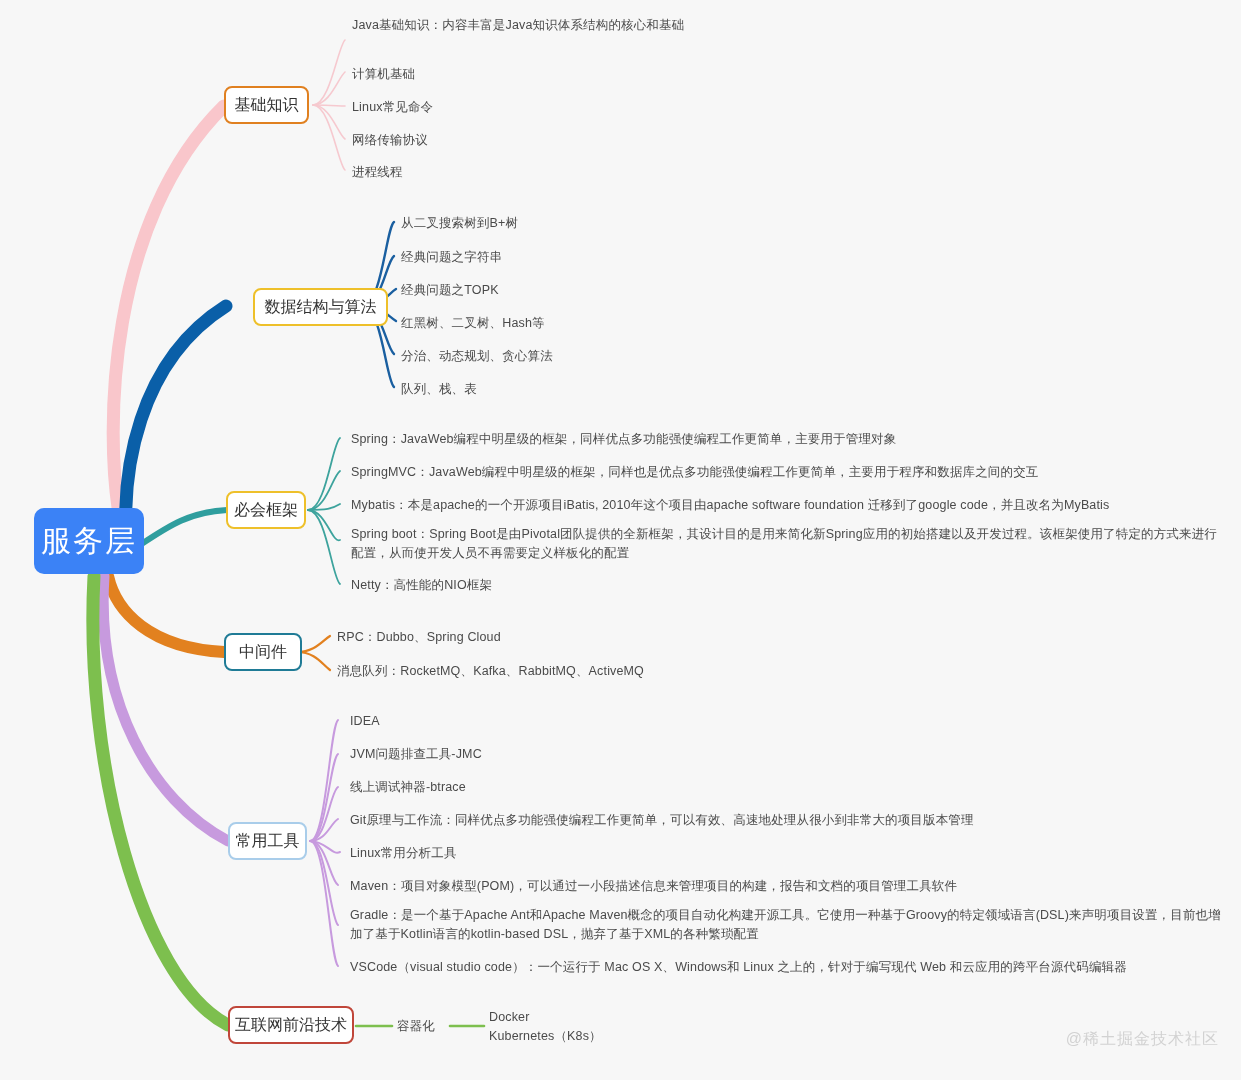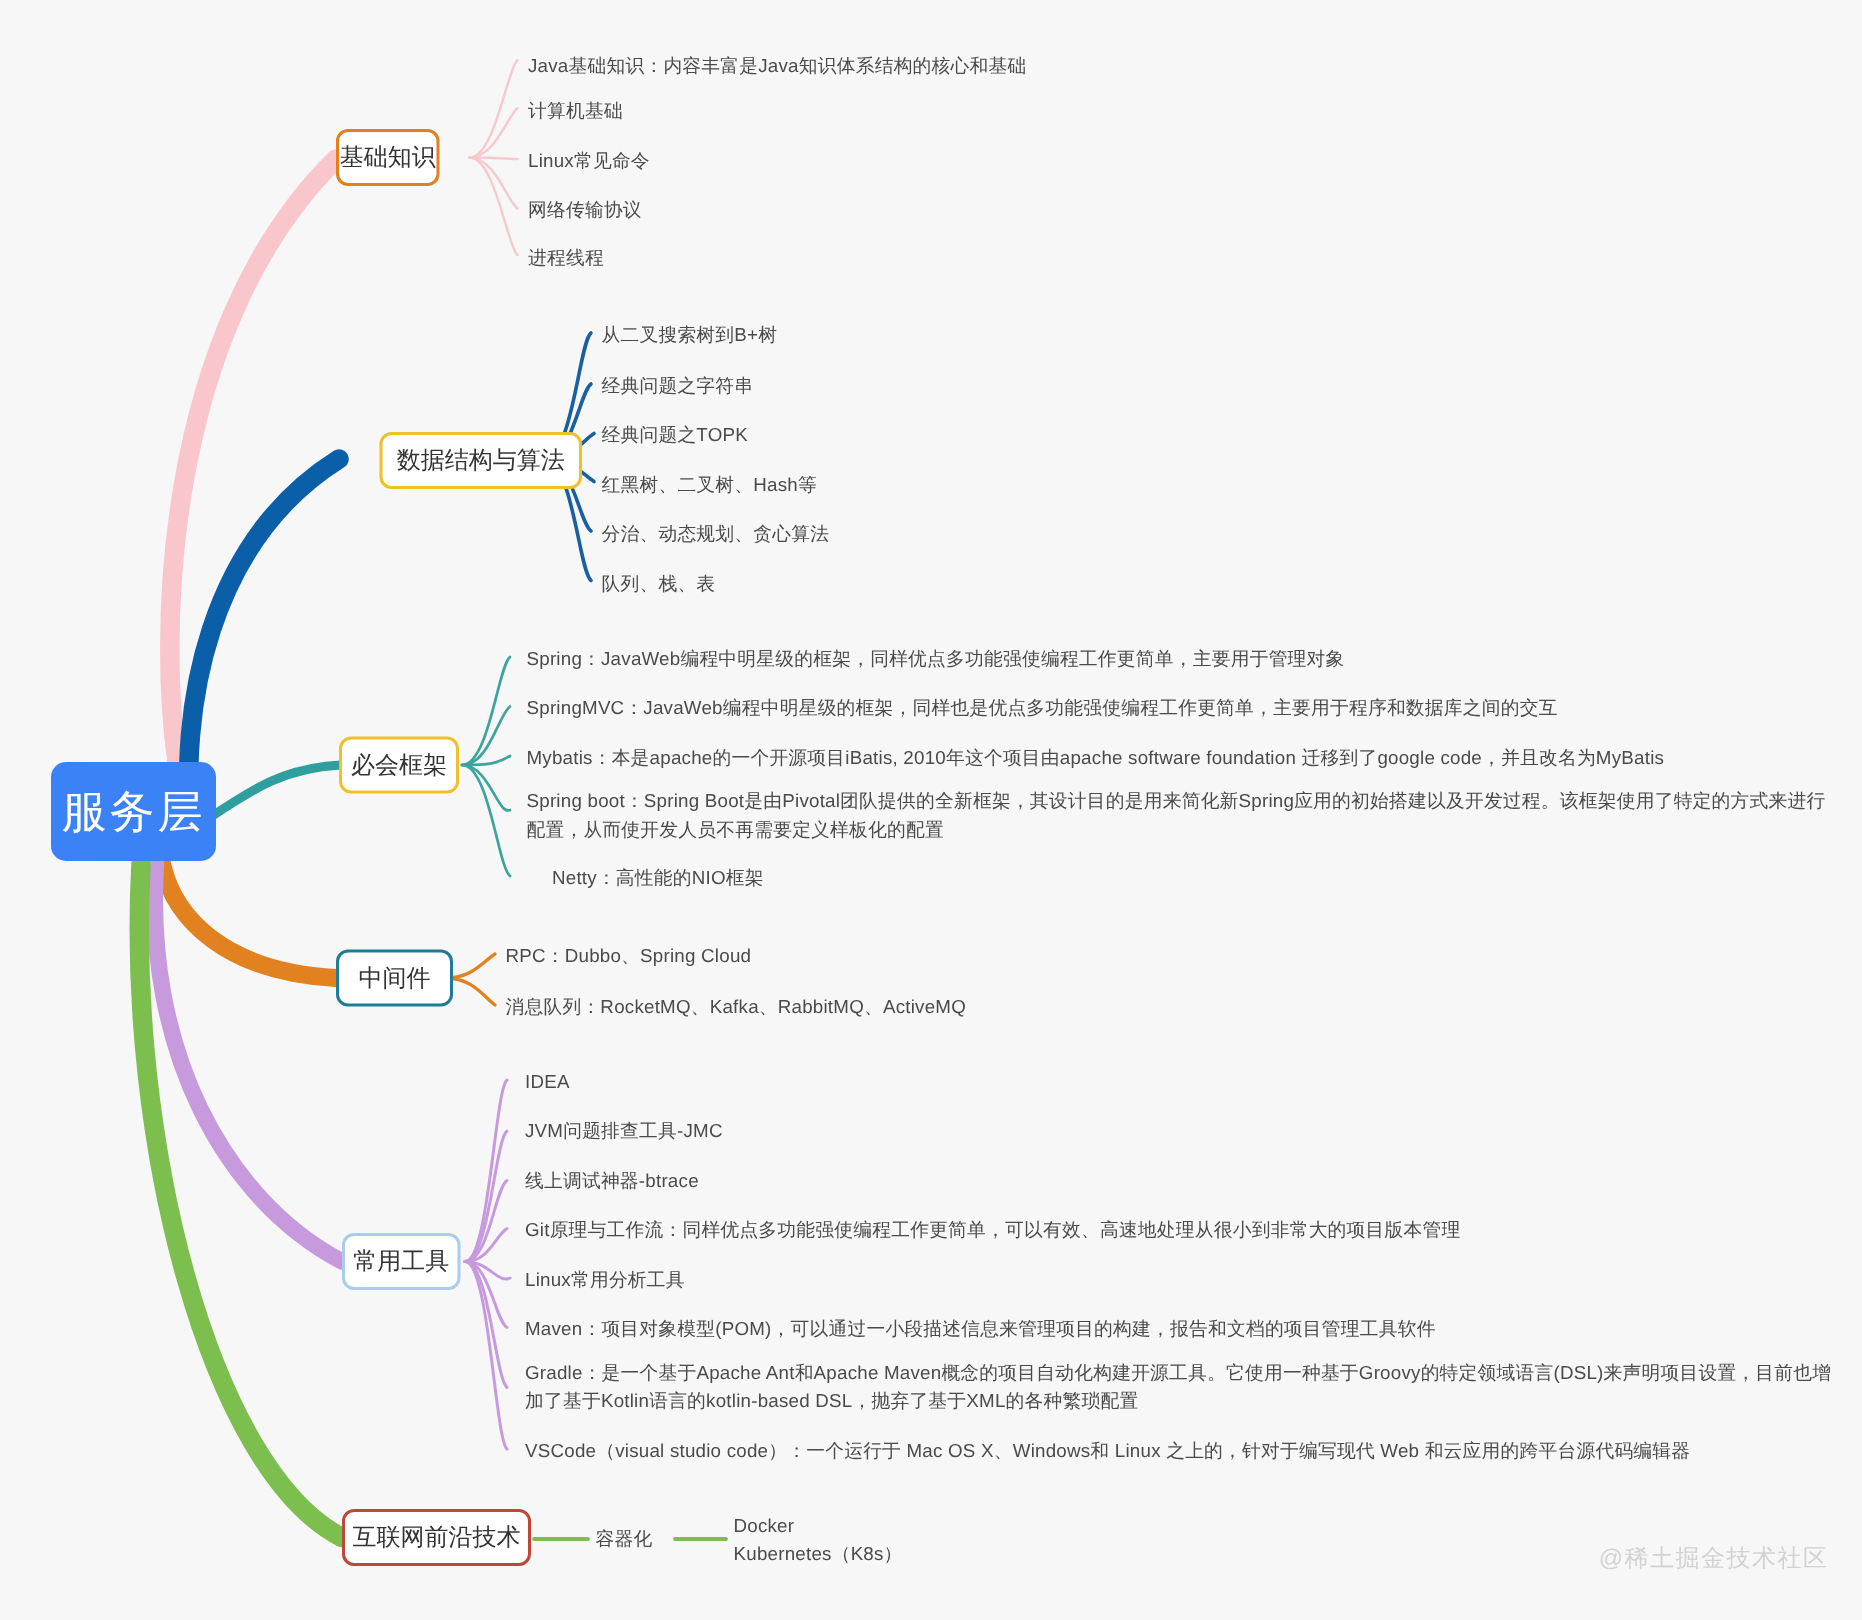--- a/index.html
+++ b/index.html
@@ -30,21 +30,21 @@
     font-size:30px;
     letter-spacing:2px;
     left:34px;top:508px;width:110px;height:66px;
   }
   .node.branch{
     border:2px solid #ccc;
     font-size:16px;
     padding:0 10px;
     height:38px;
   }
-  .b-basic    {left:224px;top:86px; width:69px; border-color:#e08020;}
+  .b-basic    {left:224px;top:86px; width:85px; border-color:#e08020;}
   .b-ds       {left:224px;top:288px;width:135px;border-color:#eec02a;margin-left:29px;}
   .b-frame    {left:226px;top:491px;width:80px; border-color:#eec02a;}
   .b-middle   {left:224px;top:633px;width:78px; border-color:#1f7b96;}
   .b-tools    {left:228px;top:822px;width:79px; border-color:#a9cdea;}
   .b-front    {left:228px;top:1006px;width:126px;border-color:#c0463a;}
 
   .leaf{
     position:absolute;
     font-size:12.5px;
     color:#4a4a4a;
@@ -140,39 +140,39 @@
   <div class="node branch b-middle" style="border-color: rgb(31, 123, 150);">
     <span>中间件</span>
   </div>
   <div class="node branch b-tools" style="border-color: rgb(169, 205, 234);">
     <span>常用工具</span>
   </div>
   <div class="node branch b-front" style="border-color: rgb(192, 70, 58);">
     <span>互联网前沿技术</span>
   </div>
 
-  <div class="leaf" style="left:352px;top:35px">Java基础知识：内容丰富是Java知识体系结构的核心和基础</div>
+  <div class="leaf" style="left:352px;top:16px">Java基础知识：内容丰富是Java知识体系结构的核心和基础</div>
   <div class="leaf" style="left:352px;top:65px">计算机基础</div>
   <div class="leaf" style="left:352px;top:98px">Linux常见命令</div>
   <div class="leaf" style="left:352px;top:131px">网络传输协议</div>
   <div class="leaf" style="left:352px;top:163px">进程线程</div>
 
   <div class="leaf" style="left:401px;top:214px">从二叉搜索树到B+树</div>
   <div class="leaf" style="left:401px;top:248px">经典问题之字符串</div>
   <div class="leaf" style="left:401px;top:281px">经典问题之TOPK</div>
   <div class="leaf" style="left:401px;top:314px">红黑树、二叉树、Hash等</div>
   <div class="leaf" style="left:401px;top:347px">分治、动态规划、贪心算法</div>
   <div class="leaf" style="left:401px;top:380px">队列、栈、表</div>
 
   <div class="leaf" style="left:351px;top:430px">Spring：JavaWeb编程中明星级的框架，同样优点多功能强使编程工作更简单，主要用于管理对象</div>
   <div class="leaf" style="left:351px;top:463px"> SpringMVC：JavaWeb编程中明星级的框架，同样也是优点多功能强使编程工作更简单，主要用于程序和数据库之间的交互</div>
   <div class="leaf" style="left:351px;top:496px">Mybatis：本是apache的一个开源项目iBatis, 2010年这个项目由apache software foundation 迁移到了google code，并且改名为MyBatis</div>
   <div class="leaf two" style="left:351px;top:525px">Spring boot：Spring Boot是由Pivotal团队提供的全新框架，其设计目的是用来简化新Spring应用的初始搭建以及开发过程。该框架使用了特定的方式来进行
 配置，从而使开发人员不再需要定义样板化的配置</div>
-  <div class="leaf" style="left:368px;top:576px">Netty：高性能的NIO框架</div>
+  <div class="leaf" style="left:351px;top:576px">Netty：高性能的NIO框架</div>
 
   <div class="leaf" style="left:337px;top:628px">RPC：Dubbo、Spring Cloud</div>
   <div class="leaf" style="left:337px;top:662px">消息队列：RocketMQ、Kafka、RabbitMQ、ActiveMQ</div>
 
   <div class="leaf" style="left:350px;top:712px">IDEA</div>
   <div class="leaf" style="left:350px;top:745px">JVM问题排查工具-JMC</div>
   <div class="leaf" style="left:350px;top:778px">线上调试神器-btrace</div>
   <div class="leaf" style="left:350px;top:811px">Git原理与工作流：同样优点多功能强使编程工作更简单，可以有效、高速地处理从很小到非常大的项目版本管理</div>
   <div class="leaf" style="left:350px;top:844px">Linux常用分析工具</div>
   <div class="leaf" style="left:350px;top:877px">Maven：项目对象模型(POM)，可以通过一小段描述信息来管理项目的构建，报告和文档的项目管理工具软件</div>

